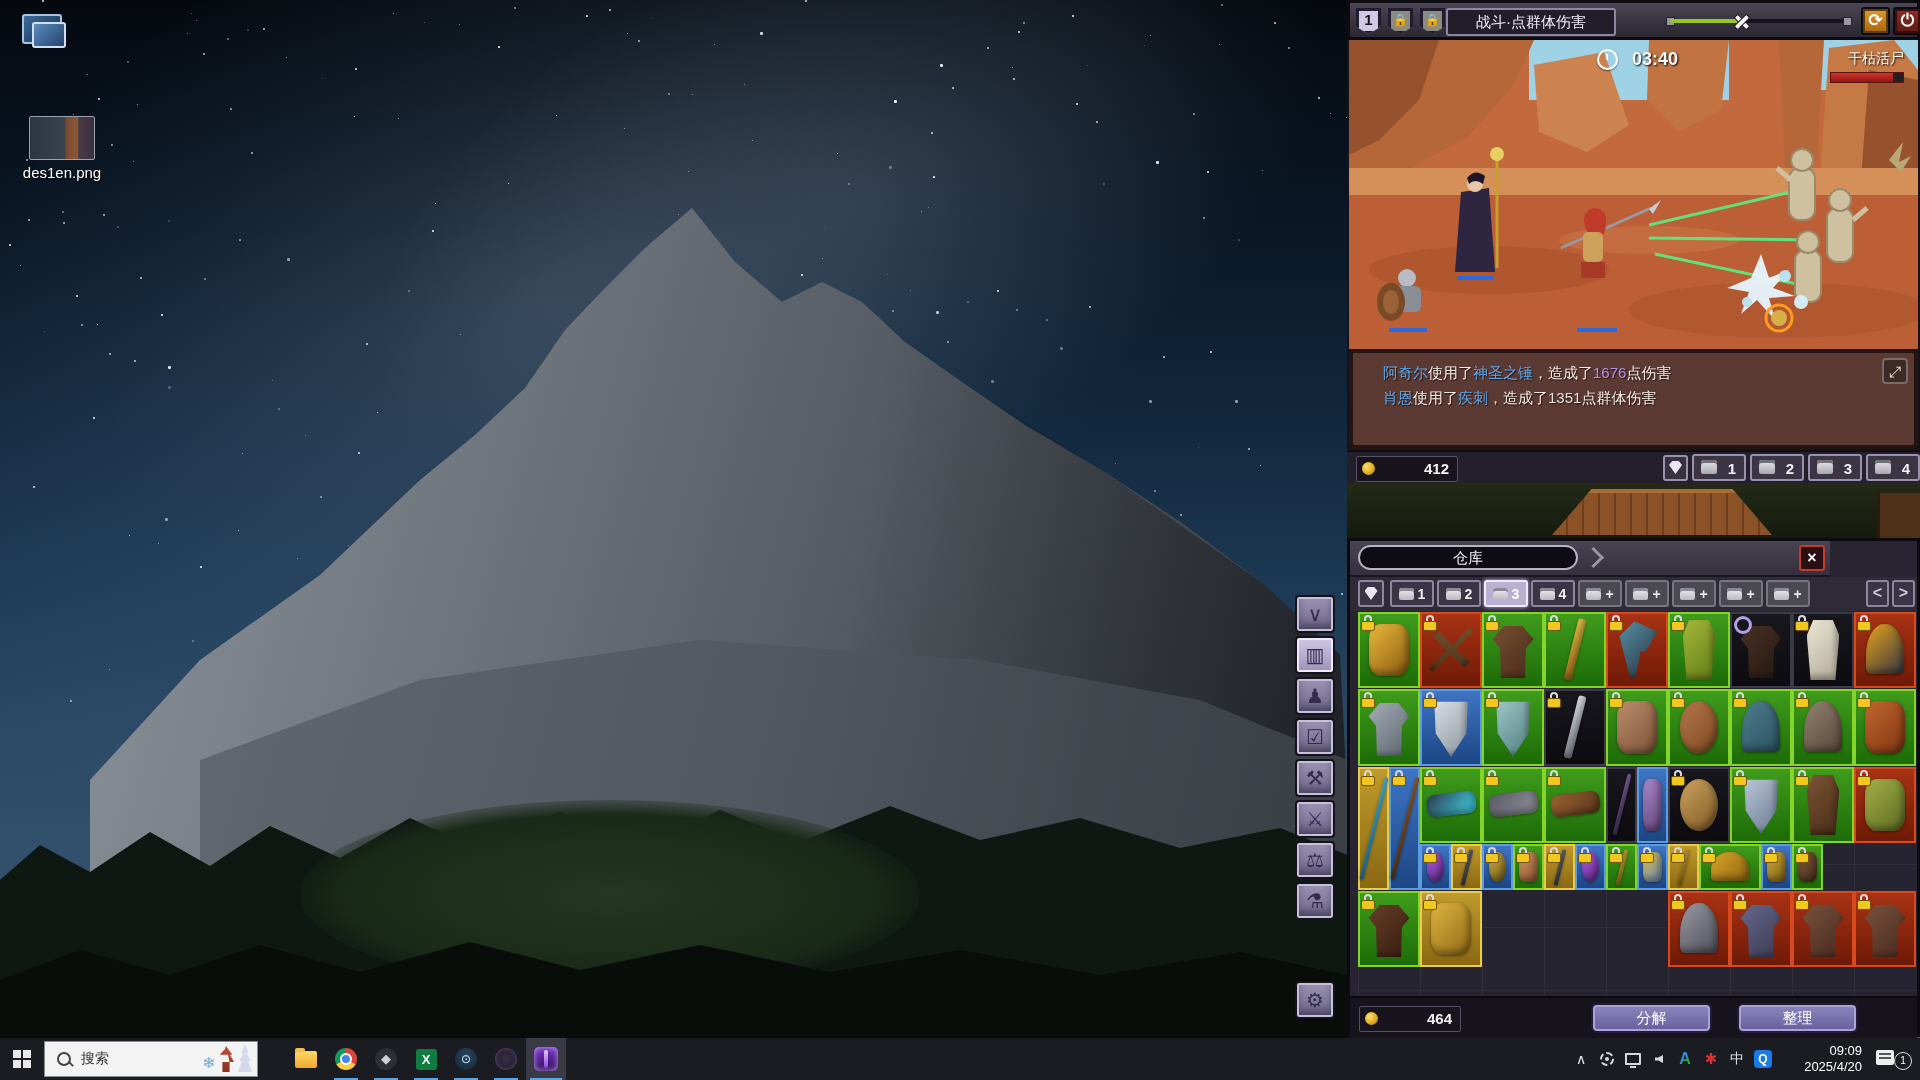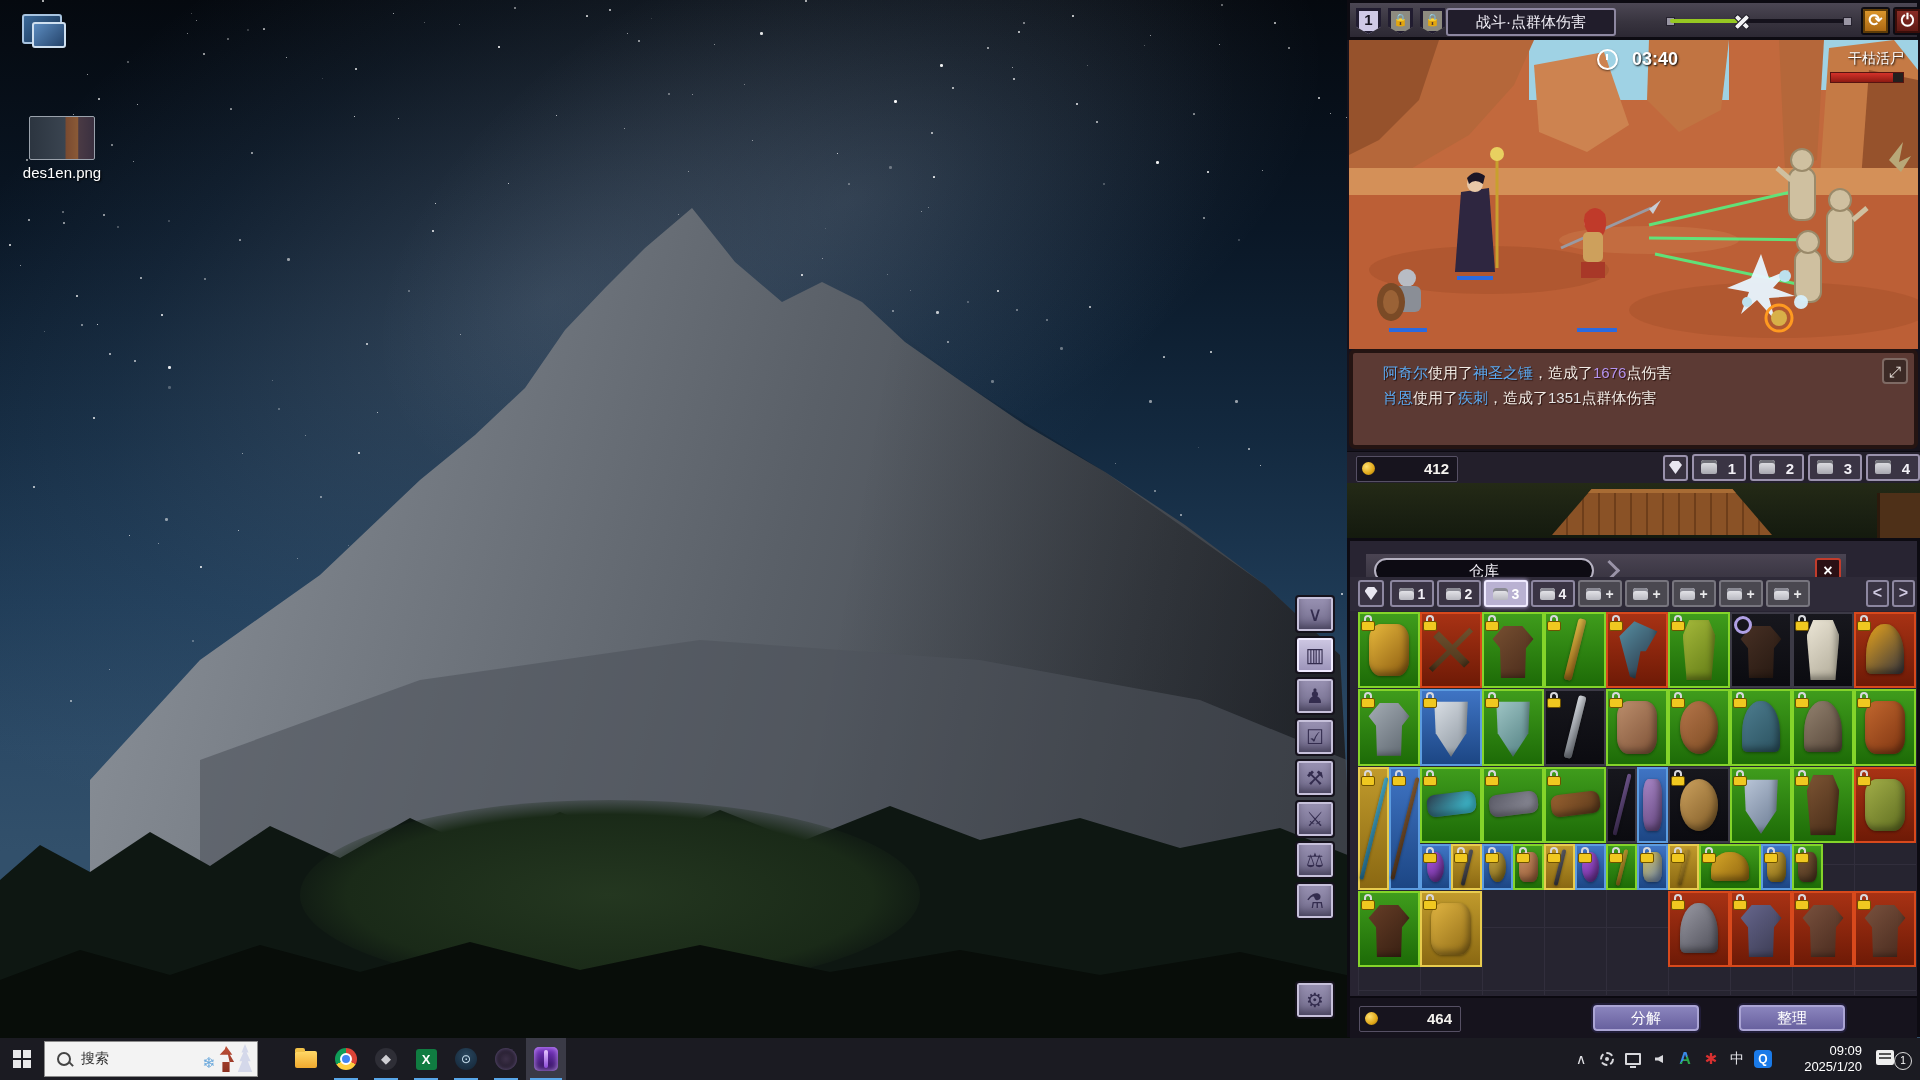--- a/index.html
+++ b/index.html
@@ -107,22 +107,22 @@
   
   #mapstrip{position:absolute;left:0;top:483px;width:573px;height:55px;overflow:hidden;
     background:linear-gradient(180deg,#242a16 0%,#1a2012 60%,#141a0e 100%);}
   .roof{position:absolute;left:205px;top:6px;width:220px;height:46px;
     background:repeating-linear-gradient(90deg,#8a5226 0 14px,#6e3e1a 14px 16px);
     clip-path:polygon(18% 0,82% 0,100% 100%,0 100%);box-shadow:inset 0 4px 0 #a86c34;}
   .hut2{position:absolute;right:0;top:10px;width:40px;height:45px;background:#4e3018;border-left:3px solid #2c1a0c;}
   
   #warehouse{position:absolute;left:0;top:538px;width:573px;height:499px;box-sizing:border-box;
     background:#282432;border:3px solid #0d0b12;}
-  #wh-header{position:absolute;left:0;top:13px;width:480px;height:34px;
-    background:linear-gradient(180deg,#4a4452,#332f3c);border-bottom:2px solid #191621;margin-left:16px;}
+  #wh-header{position:absolute;left:0;top:0;width:480px;height:34px;
+    background:linear-gradient(180deg,#4a4452,#332f3c);border-bottom:2px solid #191621;}
   .whpill{position:absolute;left:8px;top:4px;width:220px;height:25px;background:#0d0b13;border:2px solid #b6b2c2;
     border-radius:14px;box-sizing:border-box;color:#f2f0f6;font-size:15px;line-height:21px;text-align:center;cursor:pointer;}
   .whchev{position:absolute;left:236px;top:9px;width:12px;height:12px;border-top:3px solid #9a94a8;border-right:3px solid #9a94a8;transform:rotate(45deg);}
   .whclose{position:absolute;right:5px;top:4px;width:26px;height:26px;background:#2a1014;border:2px solid #c23c2c;border-radius:3px;
     box-sizing:border-box;color:#fff;font-weight:bold;text-align:center;line-height:21px;font-size:16px;cursor:pointer;}
   #wh-tabs{position:absolute;left:0;top:36px;width:567px;height:34px;background:#2e2a38;}
   .wtab{position:absolute;top:3px;height:27px;box-sizing:border-box;background:#3a3444;border:2px solid #8d87a0;border-radius:3px;
     cursor:pointer;color:#f2f0f6;font-weight:bold;font-size:14px;display:flex;align-items:center;justify-content:center;gap:4px;}
   .wtab.sel{background:#b9b1d2;border-color:#efeaff;color:#fff;box-shadow:0 0 4px #cfc4ee;}
   .wtab.plus{background:#4a4850;border-color:#77757e;color:#e8e8ea;}
@@ -156,21 +156,21 @@
   .sh-cross{left:12%;right:12%;top:10%;bottom:10%;transform:rotate(45deg);
     clip-path:polygon(44% 0,56% 0,56% 42%,100% 42%,100% 56%,56% 56%,56% 100%,44% 100%,44% 56%,0 56%,0 42%,44% 42%);}
   .lockico{position:absolute;left:1px;top:1px;width:14px;height:16px;z-index:2;}
   .lockico .sh{position:absolute;left:3px;top:0;width:8px;height:8px;border:2px solid #d8d8dc;border-bottom:none;border-radius:5px 5px 0 0;box-sizing:border-box;}
   .lockico .bd{position:absolute;left:0;bottom:0;width:14px;height:10px;background:#f0c820;border:1px solid #6e5200;border-radius:2px;box-sizing:border-box;}
   .ringico{position:absolute;left:2px;top:2px;width:12px;height:12px;border:3px solid #b0a0e4;border-radius:50%;z-index:2;}
   .split{display:flex;border:none!important;background:none!important;}
   .split>.half{position:relative;box-sizing:border-box;flex:1 1 50%;}
   
   #wh-bottom{position:absolute;left:0;top:455px;width:567px;height:41px;background:#16131d;border-top:2px solid #0b0910;}
-  .pbtn{position:absolute;top:5px;width:110px;height:30px;box-sizing:border-box;cursor:pointer;
+  .pbtn{position:absolute;top:5px;width:121px;height:30px;box-sizing:border-box;cursor:pointer;
     background:linear-gradient(180deg,#8d87c0,#655e9c);border:2px solid #211d38;border-radius:6px;
     box-shadow:inset 0 0 0 2px #aaa4d4;color:#fff;font-size:15px;text-align:center;line-height:26px;}
   
   #taskbar{position:absolute;left:0;top:1038px;width:1920px;height:42px;background:#1b1b22;z-index:5;display:flex;align-items:center;}
   .startbtn{width:44px;height:42px;display:flex;align-items:center;justify-content:center;cursor:pointer;}
   .winlogo{width:18px;height:18px;display:grid;grid-template-columns:8px 8px;grid-template-rows:8px 8px;gap:2px;}
   .winlogo div{background:#e8e8ea;}
   .searchbox{width:212px;height:34px;background:#f3f3f3;border:1px solid #8a8a8a;display:flex;align-items:center;
     position:relative;cursor:text;}
   .maglass{width:10px;height:10px;border:2px solid #444;border-radius:50%;margin-left:12px;position:relative;}
@@ -1153,21 +1153,21 @@
         </div>
       <div class="trayico">
           <span class="pinico">✱</span>
         </div>
       <div class="trayico">中</div>
       <div class="trayico">
           <div class="qico">Q</div>
         </div>
       <div class="clockblk">
         <div>09:09</div>
-        <div>2025/1/20</div>
+        <div>2025/4/20</div>
       </div>
       <div class="notifblk">
         <div class="notifico"></div>
         <div class="notifbadge">1</div>
       </div>
     </div>
   </div>
 
 </div>
 

